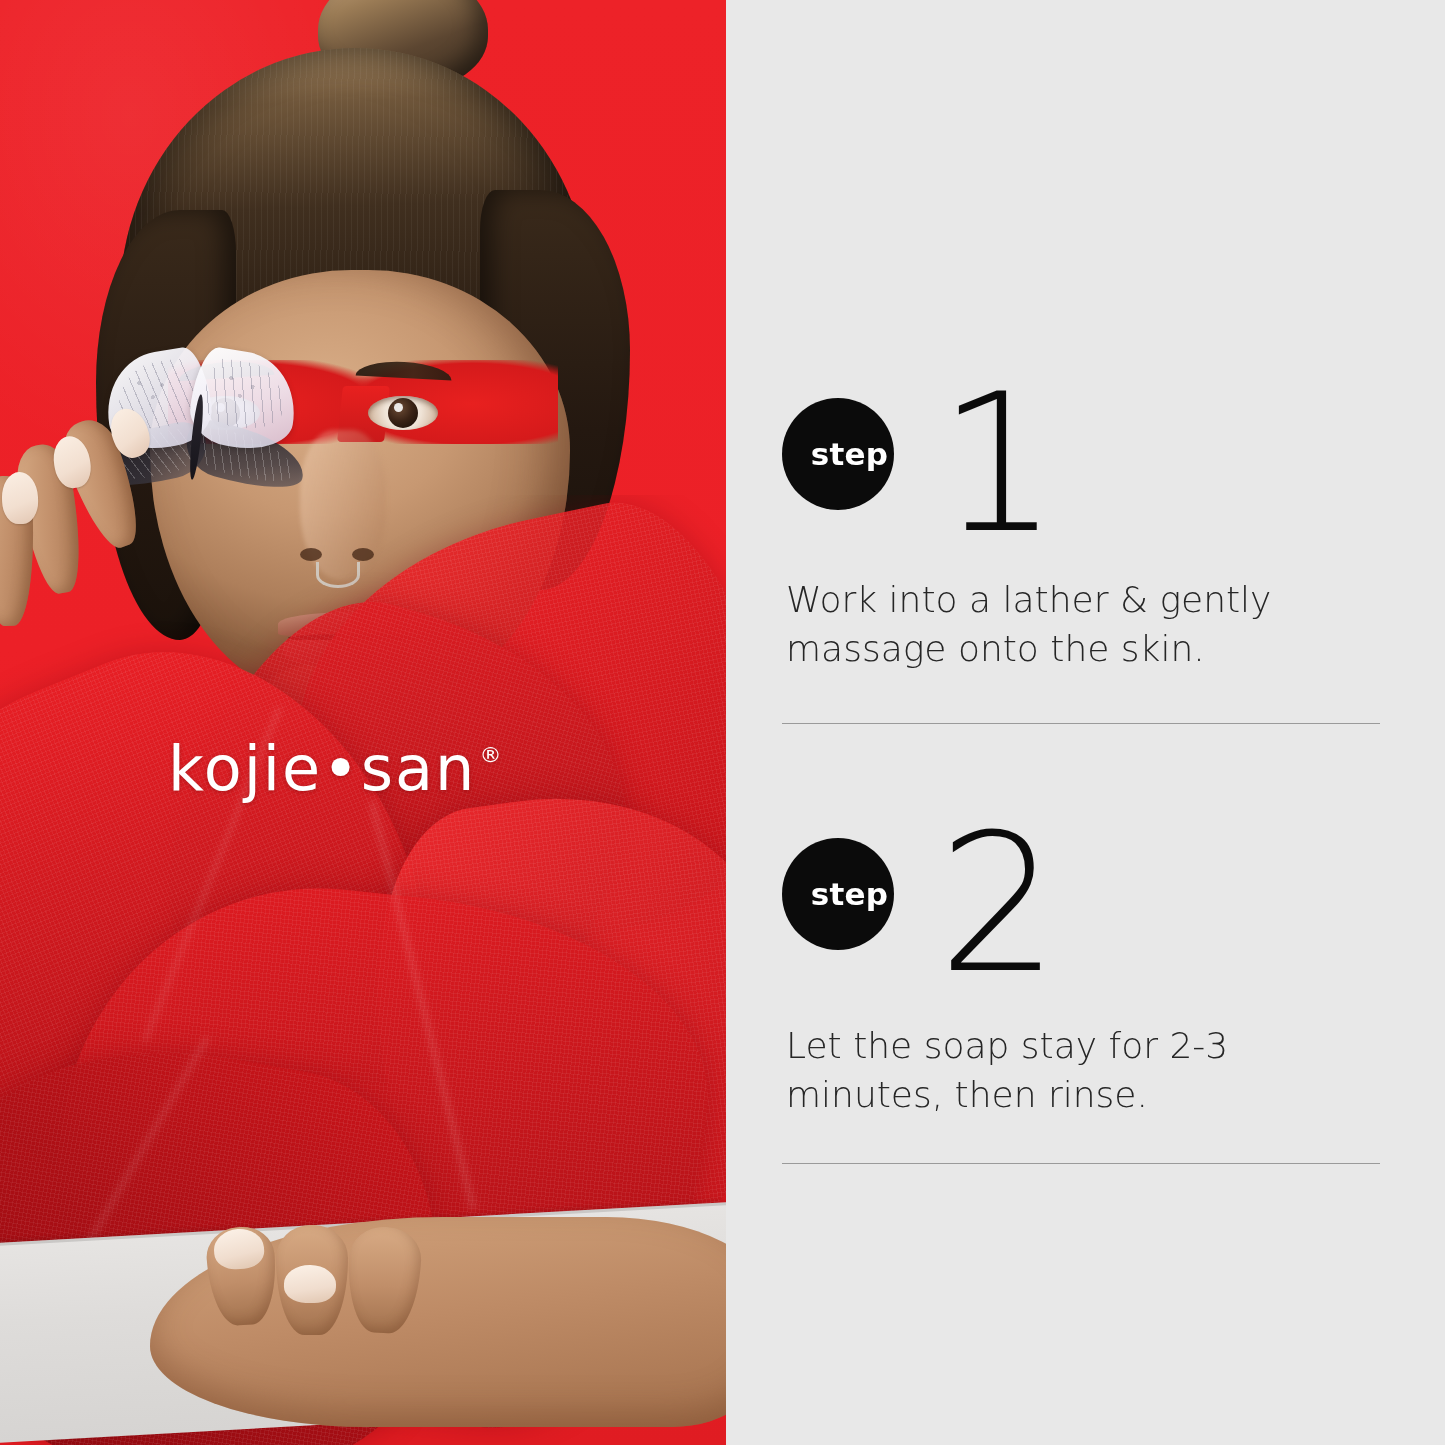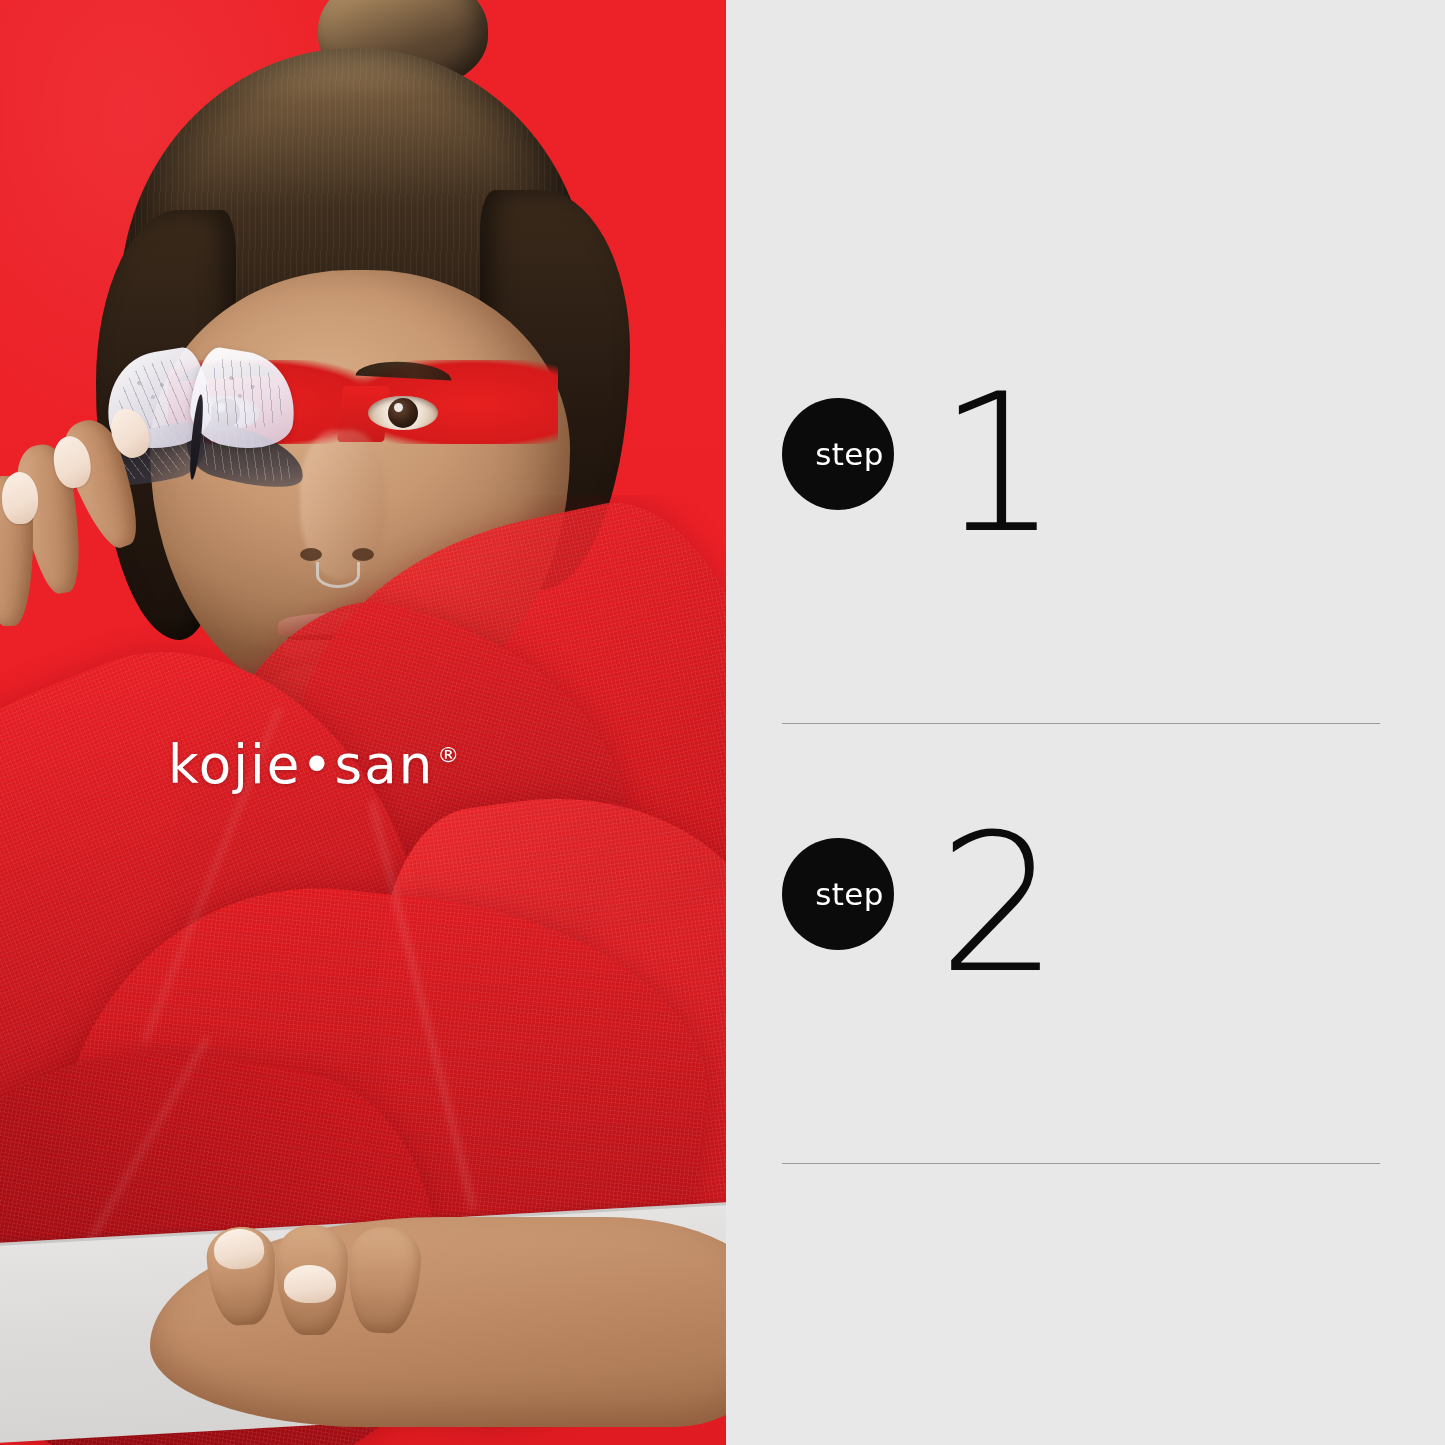--- a/index.html
+++ b/index.html
@@ -285,21 +285,21 @@
   
   .logo{
     position:absolute; left:168px; top:738px;
     display:flex; align-items:flex-start;
     color:#ffffff;
     z-index:6;
     text-shadow:0 1px 4px rgba(90,0,4,0.35);
   }
   .logo-text{
     font-family:"DejaVu Sans", sans-serif;
-    font-size:53px;
+    font-size:62px;
     font-weight:400;
     letter-spacing:2px;
     line-height:1;
   }
   .logo-reg{
     font-family:"DejaVu Sans", sans-serif;
     font-size:22px;
     line-height:1;
     margin-top:6px;
     margin-left:3px;
@@ -363,21 +363,21 @@
   .step-badge{
     position:absolute; left:0; top:2px;
     width:112px; height:112px;
     border-radius:50%;
     background:#0B0B0B;
     display:flex; align-items:center; justify-content:center;
   }
   .step-badge-label{
     font-family:"DejaVu Sans", sans-serif;
     font-size:31px;
-    font-weight:400;
+    font-weight:700;
     color:#FFFFFF;
     letter-spacing:0.3px;
     line-height:1;
     margin-left:23px;
   }
   .step-number{
     position:absolute; left:156px; top:-26px;
     font-family:"DejaVu Sans", sans-serif;
     font-weight:300;
     font-size:190px;
@@ -491,29 +491,31 @@
   <div class="info-panel">
 
 
     <div class="step-block step-1">
       <div class="step-head">
         <div class="step-badge">
           <span class="step-badge-label">step</span>
         </div>
         <div class="step-number">1</div>
       </div>
+      <p class="step-body">Work into a lather &amp; gently massage onto the skin.</p>
     </div>
 
     <div class="divider divider-1"></div>
 
     <div class="step-block step-2">
       <div class="step-head">
         <div class="step-badge">
           <span class="step-badge-label">step</span>
         </div>
         <div class="step-number">2</div>
       </div>
+      <p class="step-body">Let the soap stay for 2-3 minutes, then rinse.</p>
     </div>
 
     <div class="divider divider-2"></div>
 
   </div>
 </div>
 
 </body></html>

